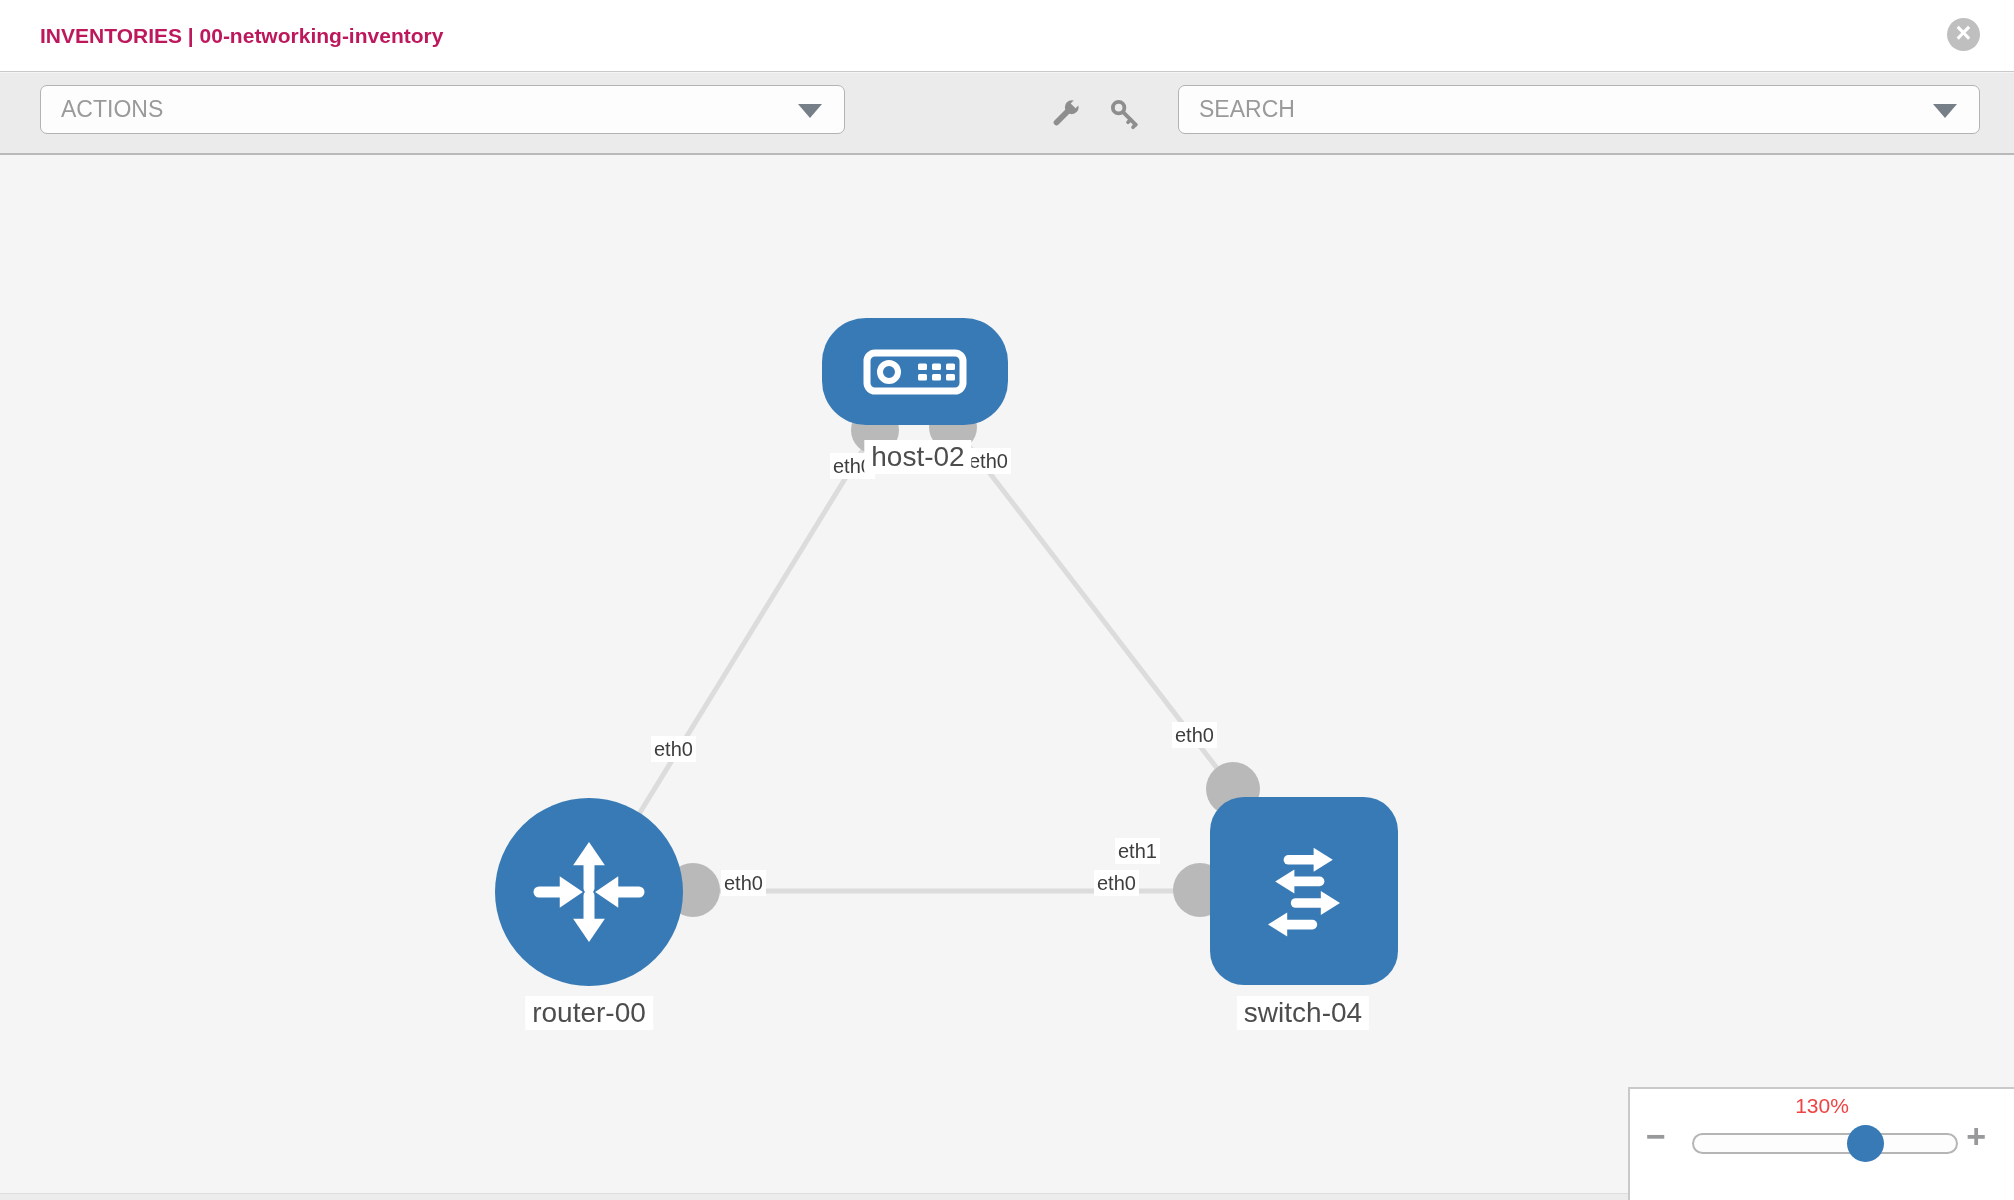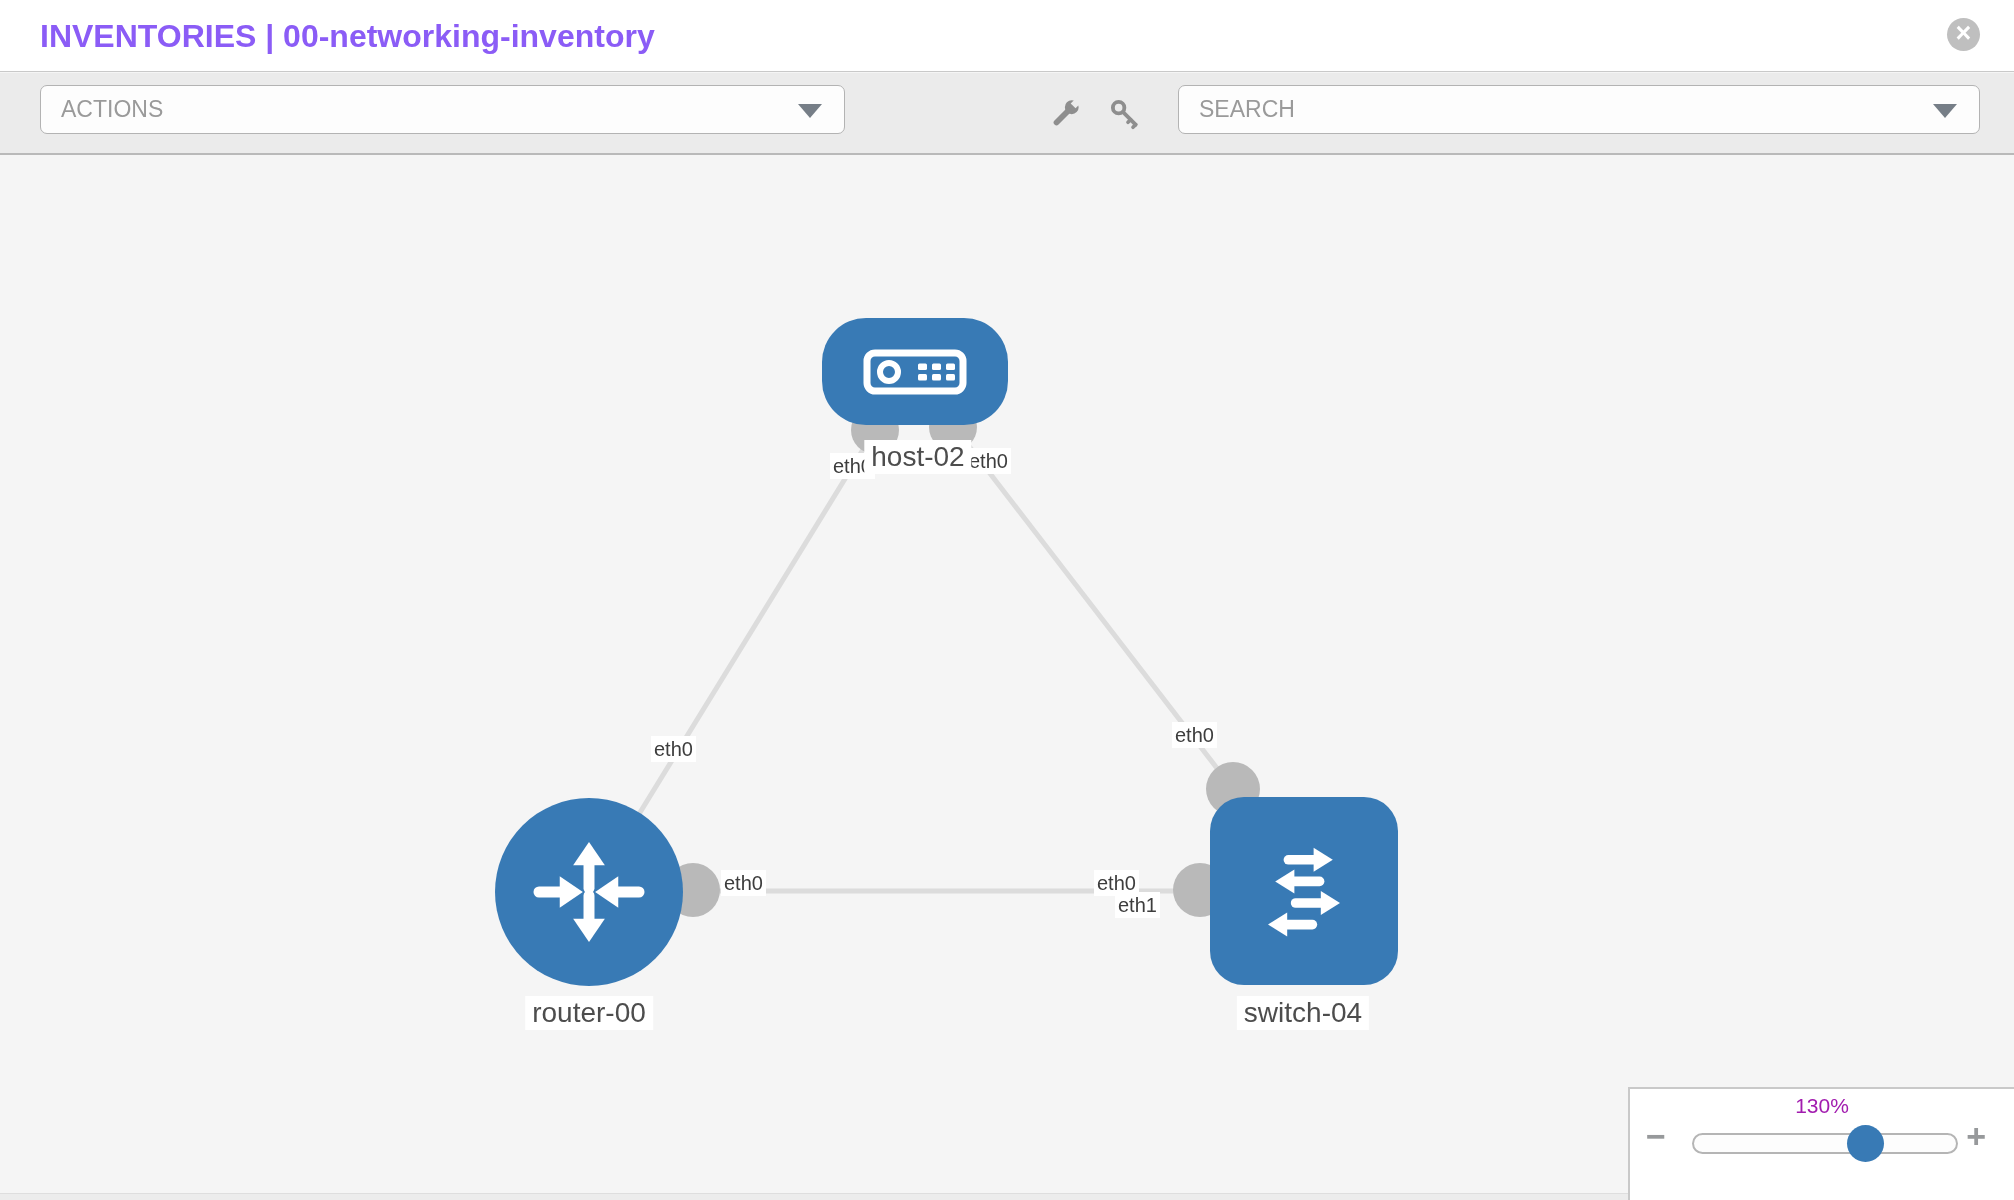--- a/index.html
+++ b/index.html
@@ -10,21 +10,21 @@
     position:relative;
     overflow:hidden;
   }
   
   .header {
     position:absolute; top:0; left:0; right:0; height:72px;
     background:#ffffff; border-bottom:1px solid #c9c9c9; z-index:20;
   }
   .page-title {
     position:absolute; left:40px; top:50%; transform:translateY(-50%);
-    font-size:32px; font-weight:bold; color:#8b5cf6;
+    font-size:21px; font-weight:bold; color:#be185d;
   }
   .close-btn {
     position:absolute; right:34px; top:18px; width:33px; height:33px;
     border-radius:50%; background:#bfbfbf; color:#ffffff;
     display:flex; align-items:center; justify-content:center;
     font-size:27px; font-weight:bold; line-height:1; cursor:pointer;
     padding-bottom:3px;
   }
   
   .toolbar {
@@ -75,34 +75,34 @@
     position:absolute; background:#ffffff; color:#3d3d3d;
     font-size:20px; line-height:26px; padding:0 3px;
     white-space:nowrap; z-index:4;
   }
   .chip-0 { left:830px;  top:296px; }
   .chip-1 { left:966px;  top:291px; }
   .chip-2 { left:651px;  top:579px; }
   .chip-3 { left:1172px; top:565px; }
   .chip-4 { left:721px;  top:713px; }
   .chip-5 { left:1094px; top:713px; }
-  .chip-6 { left:1115px; top:735px; }
+  .chip-6 { left:1115px; top:681px; }
   .bottom-strip {
     position:absolute; left:0; right:0; bottom:0; height:7px;
     background:#ececec; border-top:1px solid #dedede; z-index:2;
   }
   
   .zoom-panel {
     position:absolute; right:0; bottom:0; width:386px; height:113px;
     background:#ffffff; border-left:2px solid #c9c9c9; border-top:2px solid #c9c9c9;
     z-index:10;
   }
   .zoom-level {
     position:absolute; top:5px; left:0; width:100%; text-align:center;
-    font-size:21px; color:#a21caf;
+    font-size:21px; color:#ef4444;
   }
   .zoom-minus, .zoom-plus {
     position:absolute; top:30px; font-size:34px; font-weight:bold;
     color:#97999b; cursor:pointer; line-height:1;
   }
   .zoom-minus { left:16px; }
   .zoom-plus  { right:28px; }
   .zoom-track {
     position:absolute; left:62px; top:44px; width:266px; height:21px;
     background:#fdfdfd; border:2px solid #b5b5b5; border-radius:11px; cursor:pointer;

